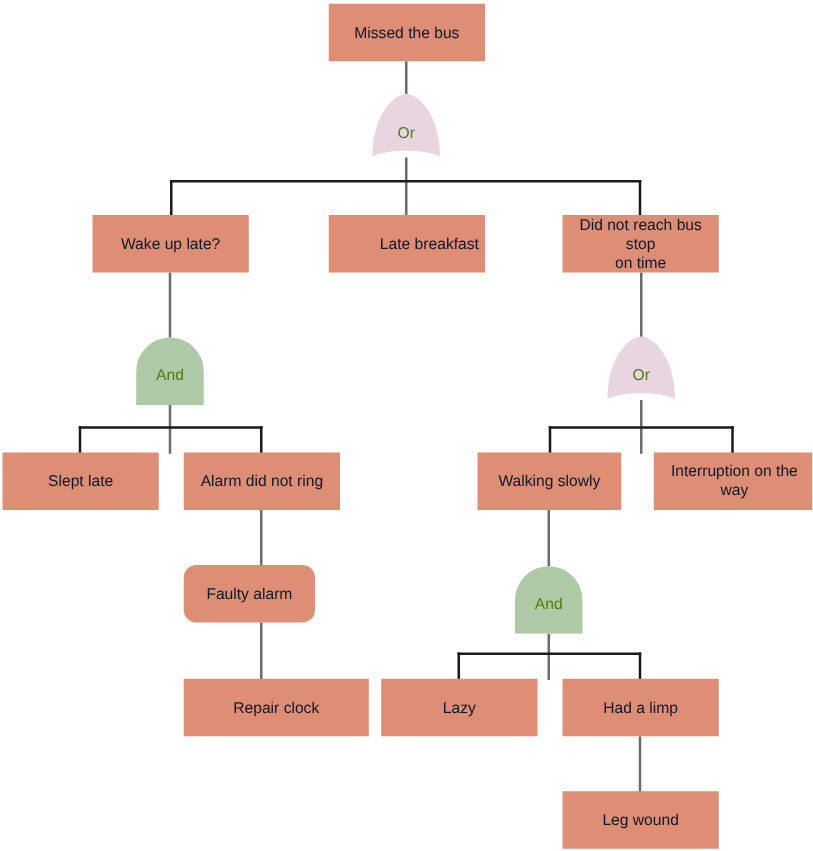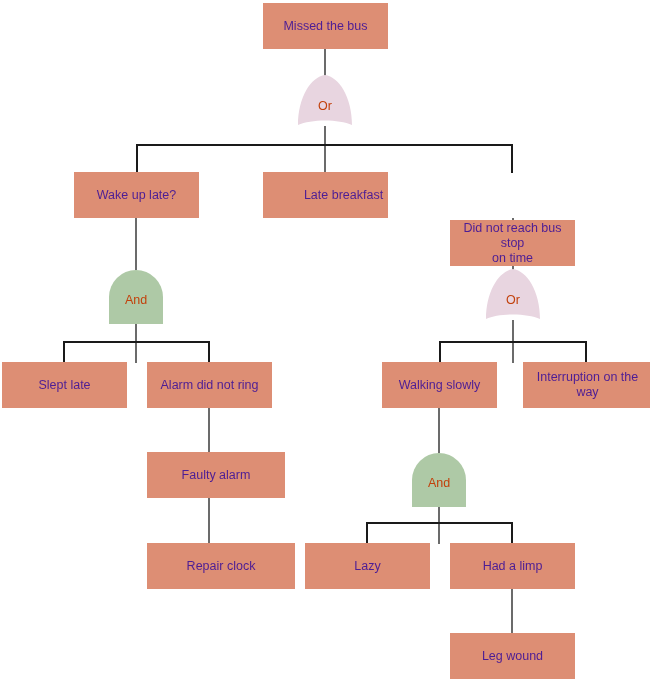--- a/index.html
+++ b/index.html
@@ -15,21 +15,21 @@
     width: 650px;
     height: 681px;
     background: #ffffff;
     overflow: hidden;
   }
   
   .node {
     position: absolute;
     box-sizing: border-box;
     background: #dd8e74;
-    color: #4c1d95;
+    color: #0f172a;
     font-size: 12.5px;
     line-height: 15px;
     display: flex;
     align-items: center;
     justify-content: center;
     text-align: center;
     padding: 2px 4px;
     z-index: 3;
     white-space: pre-line;
   }
@@ -47,21 +47,21 @@
   .gate-label {
     position: absolute;
     left: 0;
     right: 0;
     top: 0;
     bottom: 0;
     display: flex;
     align-items: center;
     justify-content: center;
     font-size: 12.5px;
-    color: #c2410c;
+    color: #4d7c0f;
     padding-top: 6px;
     box-sizing: border-box;
   }
   
   .vline {
     position: absolute;
     width: 2px;
     background: #6b6b6b;
     z-index: 1;
   }
@@ -115,32 +115,32 @@
   <div class="vline-dark" style="left:511px; top:522px; height:22px;"></div>
 
   <div class="vline" style="left:511px; top:589px; height:45px;"></div>
 
   <div class="node" style="left:263px; top:3px; width:125px; height:46px;">Missed the bus</div>
 
   <div class="node" style="left:74px; top:172px; width:125px; height:46px;">Wake up late?</div>
 
   <div class="node" style="left:263px; top:172px; width:125px; height:46px;padding-left:40px;">Late breakfast</div>
 
-  <div class="node" style="left:450px; top:172px; width:125px; height:46px;margin-top:48px;">Did not reach bus stop
+  <div class="node" style="left:450px; top:172px; width:125px; height:46px;">Did not reach bus stop
 on time</div>
 
   <div class="node" style="left:2px; top:362px; width:125px; height:46px;">Slept late</div>
 
   <div class="node" style="left:382px; top:362px; width:115px; height:46px;">Walking slowly</div>
 
   <div class="node" style="left:147px; top:362px; width:125px; height:46px;">Alarm did not ring</div>
 
   <div class="node" style="left:523px; top:362px; width:129px; height:46px;">Interruption on the way</div>
 
-  <div class="node" style="left:147px; top:452px; width:138px; height:46px;">Faulty alarm</div>
+  <div class="node" style="left:147px; top:452px; width:105px; height:46px;border-radius:10px;">Faulty alarm</div>
 
   <div class="node" style="left:147px; top:543px; width:148px; height:46px;">Repair clock</div>
 
   <div class="node" style="left:305px; top:543px; width:125px; height:46px;">Lazy</div>
 
   <div class="node" style="left:450px; top:543px; width:125px; height:46px;">Had a limp</div>
 
   <div class="node" style="left:450px; top:633px; width:125px; height:46px;">Leg wound</div>
 
   <div class="gate" style="left:297px; top:75px; width:56px; height:55px;">

